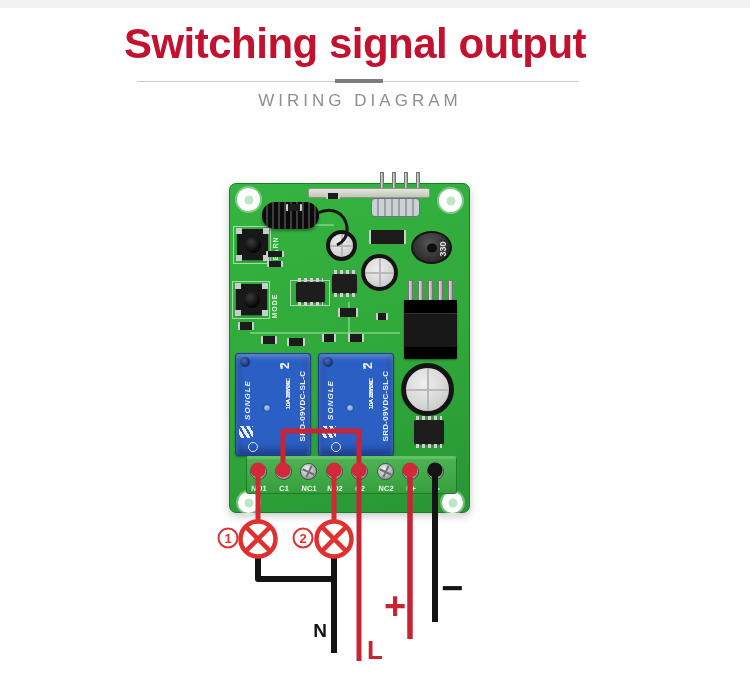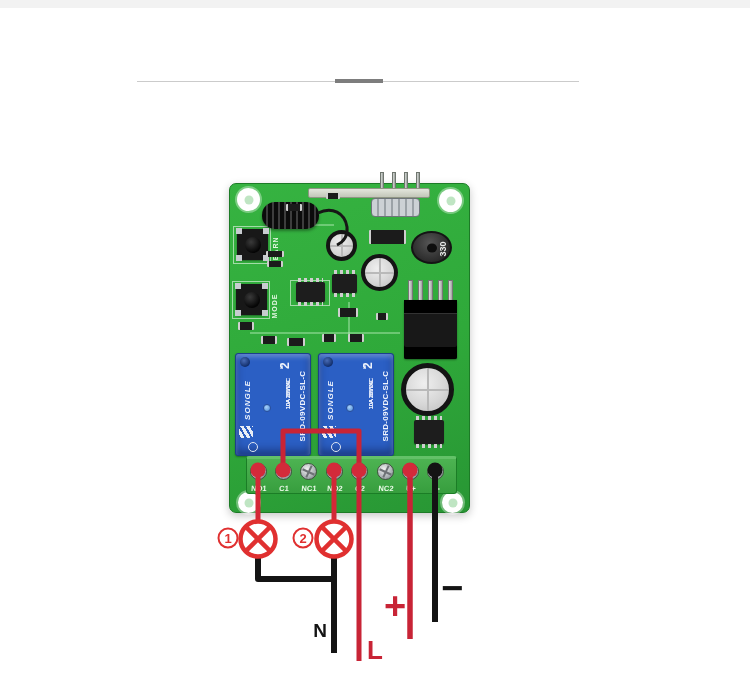--- a/index.html
+++ b/index.html
@@ -112,22 +112,24 @@
 
   
   .overlay { position:absolute; left:0; top:0; width:750px; height:678px; z-index:5; pointer-events:none; }
 </style>
 </head>
 <body>
 
 <div class="stage">
   <div class="top-strip"></div>
 
+  <div class="title">Switching signal output</div>
   <div class="divider"></div>
   <div class="divider-accent"></div>
+  <div class="subtitle">WIRING DIAGRAM</div>
 
   <div class="pcb">
 
     <div class="trace" style="left:44px;top:40px;width:60px;height:2px;"></div>
     <div class="trace" style="left:118px;top:118px;width:2px;height:36px;"></div>
     <div class="trace" style="left:20px;top:148px;width:150px;height:2px;"></div>
     <div class="silkbox" style="left:3px;top:42px;width:38px;height:38px;"></div>
     <div class="silkbox" style="left:2px;top:97px;width:38px;height:38px;"></div>
     <div class="silkbox" style="left:60px;top:96px;width:40px;height:26px;"></div>
 

